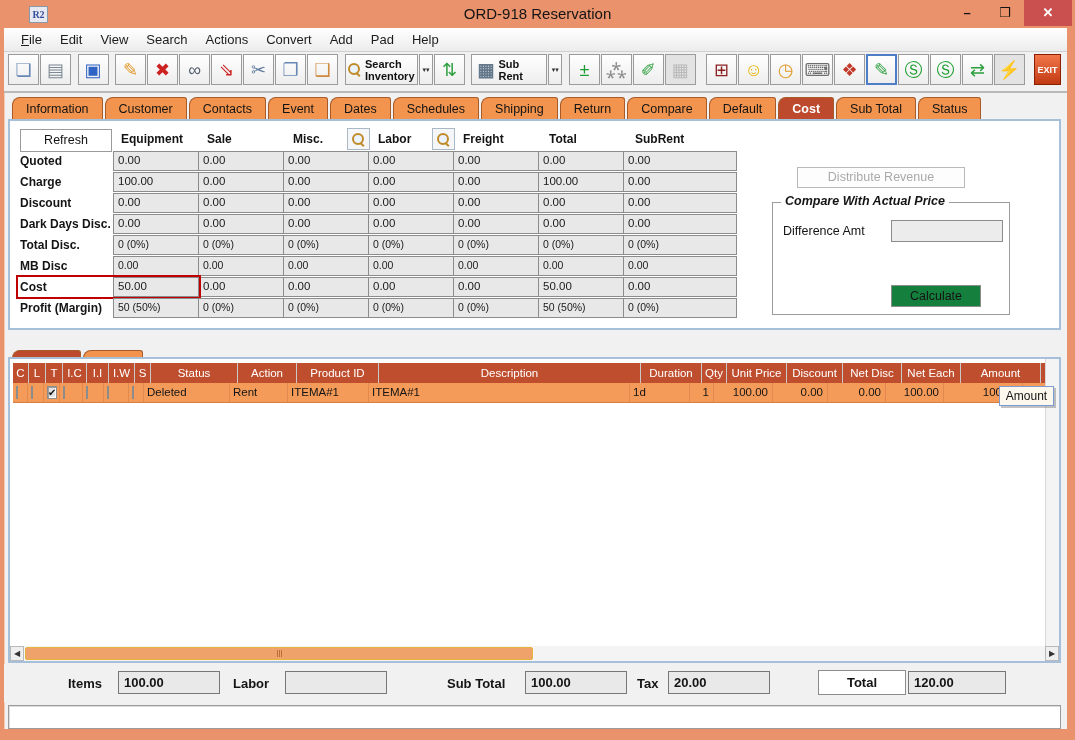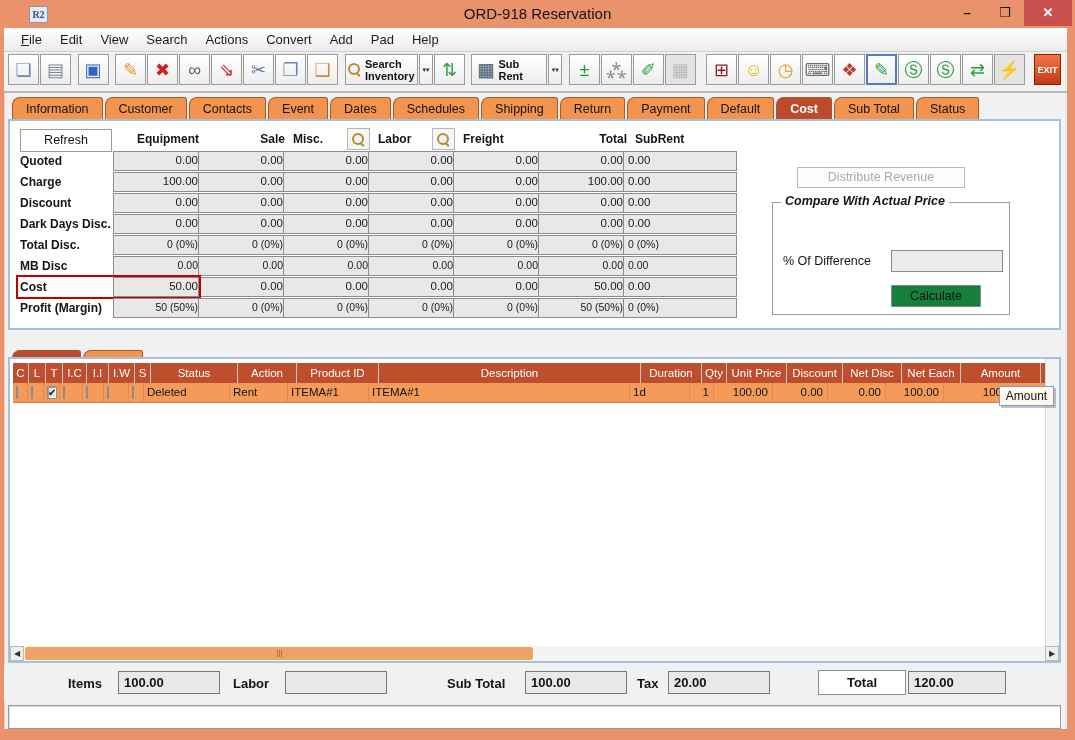--- a/index.html
+++ b/index.html
@@ -65,21 +65,21 @@
                  border:1px solid #9B9B9B; font-size:12.5px; color:#141414; text-align:center; line-height:21px; cursor:default; }
   .grid { position:absolute; left:8px; top:6px; }
   .grid-header { display:flex; align-items:center; height:24px; margin-left:95px; }
   .gh-cell { font-size:12px; font-weight:bold; color:#141414; padding-left:8px; }
   .gh-mag-btn { width:23px; height:22px; border:1px solid #AAB8C8; background:#F4F6F8; display:flex; align-items:center; justify-content:center; }
   .grid-row { display:flex; align-items:center; margin-bottom:1px; position:relative; }
   .row-label { width:95px; font-size:12px; font-weight:bold; color:#141414; padding-left:2px; }
   .cell { height:20px; background:#E8E8E8; border:1px solid #8C8C8C; margin-right:-1px;
           font-size:11.5px; color:#1A1A1A; padding:2px 0 0 4px; }
   .grid-row.small .cell { font-size:10.5px; }
-  .w86 { width:86px;text-align:right; } .w114 { width:114px; }
+  .w86 { width:86px; } .w114 { width:114px; }
   .red-outline { position:absolute; left:-2px; top:-2px; width:185px; height:24px; border:2px solid #C00000; pointer-events:none; }
 
   .distribute-btn { position:absolute; left:787px; top:46px; width:168px; height:21px; background:#FDFDFD;
                     border:1px solid #B9B9B9; color:#A9A9A9; font-size:12.5px; text-align:center; line-height:19px; }
   .compare-group { position:absolute; left:762px; top:81px; width:238px; height:113px; border:1px solid #9B9B9B; }
   .compare-title { position:absolute; left:8px; top:-9px; background:#FFFFFF; padding:0 4px; font-size:12.5px; font-weight:bold; color:#141414;font-style:italic; }
   .cmp-row { position:absolute; left:10px; display:flex; align-items:center; }
   .cmp-label { font-size:12.5px; color:#141414; width:108px; }
   .cmp-input { width:112px; height:22px; background:#ECECEC; border:1px solid #8C8C8C; }
   .calc-btn { position:absolute; left:118px; top:82px; width:90px; height:22px; background:#15803d; border:1px solid #8C8C8C;
@@ -251,21 +251,21 @@
 
 <div class="tabstrip main-tabs">
   <div class="tab">Information</div>
   <div class="tab">Customer</div>
   <div class="tab">Contacts</div>
   <div class="tab">Event</div>
   <div class="tab">Dates</div>
   <div class="tab">Schedules</div>
   <div class="tab">Shipping</div>
   <div class="tab">Return</div>
-  <div class="tab">Payment</div>
+  <div class="tab">Compare</div>
   <div class="tab">Default</div>
   <div class="tab selected">Cost</div>
   <div class="tab">Sub Total</div>
   <div class="tab">Status</div>
 </div>
 
 <div class="cost-panel">
   <div class="refresh-btn">Refresh</div>
 
   <div class="grid">
@@ -365,22 +365,22 @@
       <div class="cell w86">0 (0%)</div>
       <div class="cell w86">50 (50%)</div>
       <div class="cell w114">0 (0%)</div>
     </div>
   </div>
 
   <div class="distribute-btn">Distribute Revenue</div>
 
   <div class="compare-group">
     <div class="compare-title">Compare With Actual Price</div>
-    <div class="cmp-row" style="top:47px;">
-      <span class="cmp-label">% Of Difference</span>
+    <div class="cmp-row" style="top:17px;">
+      <span class="cmp-label">Difference Amt</span>
       <div class="cmp-input"></div>
     </div>
     <div class="calc-btn"><span>Calculate</span></div>
   </div>
 </div>
 
 <div class="tabstrip item-tabs">
   <div class="tab selected">Item(s)</div>
   <div class="tab">Labor</div>
 </div>

